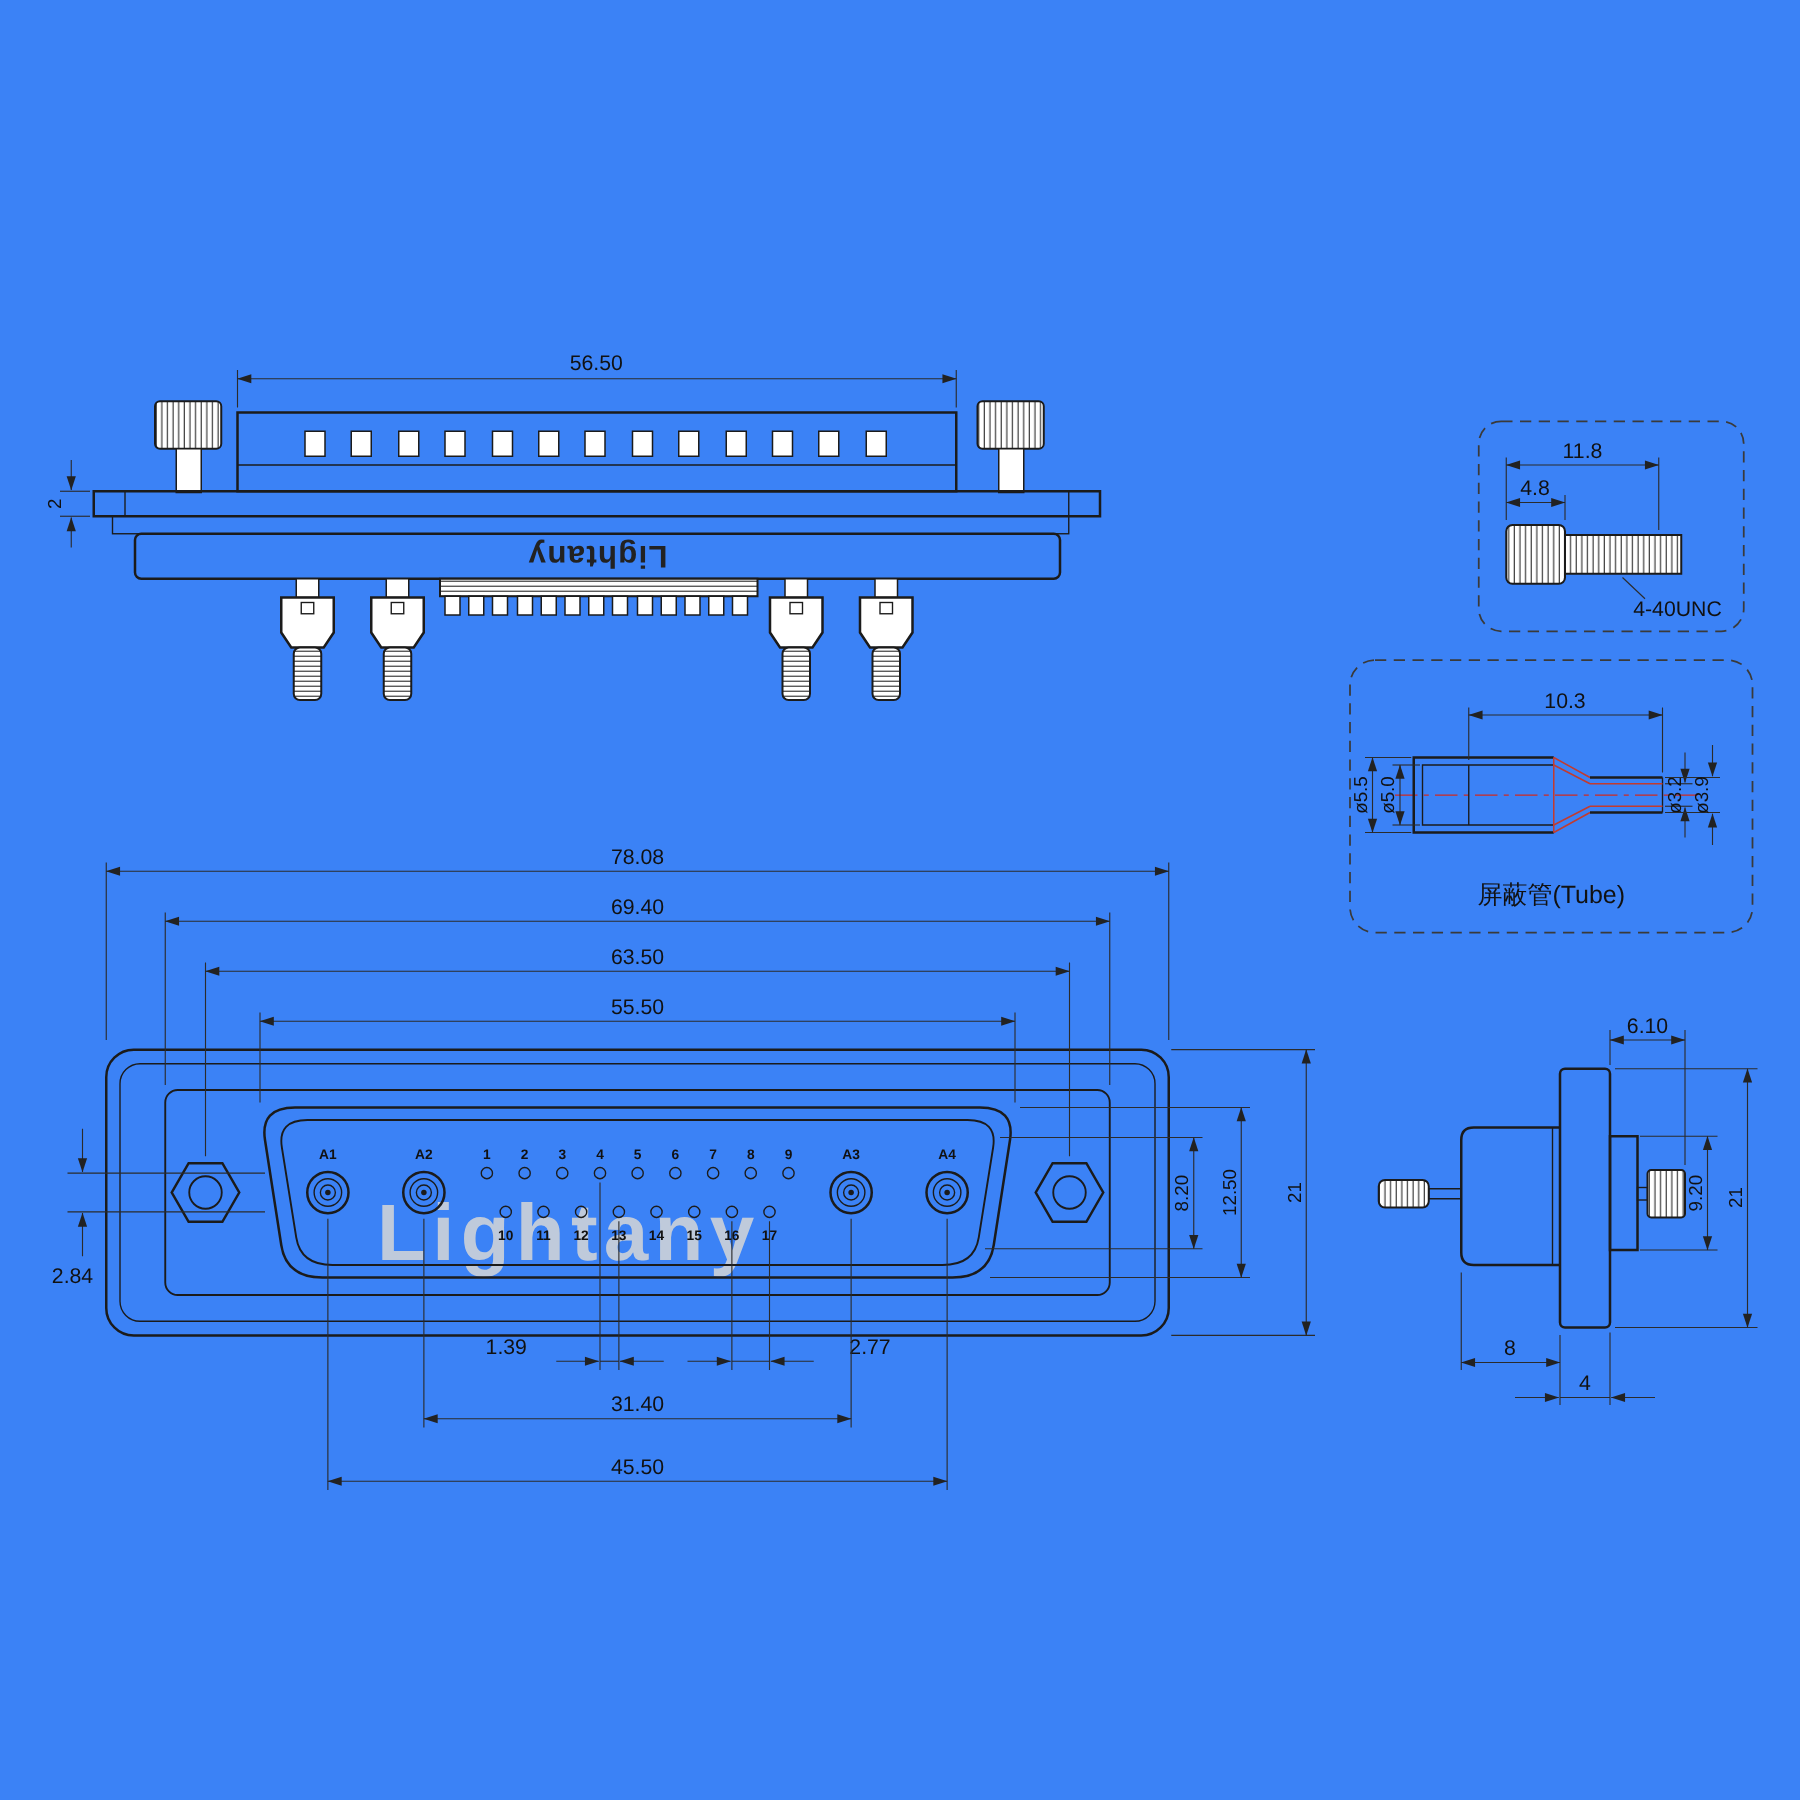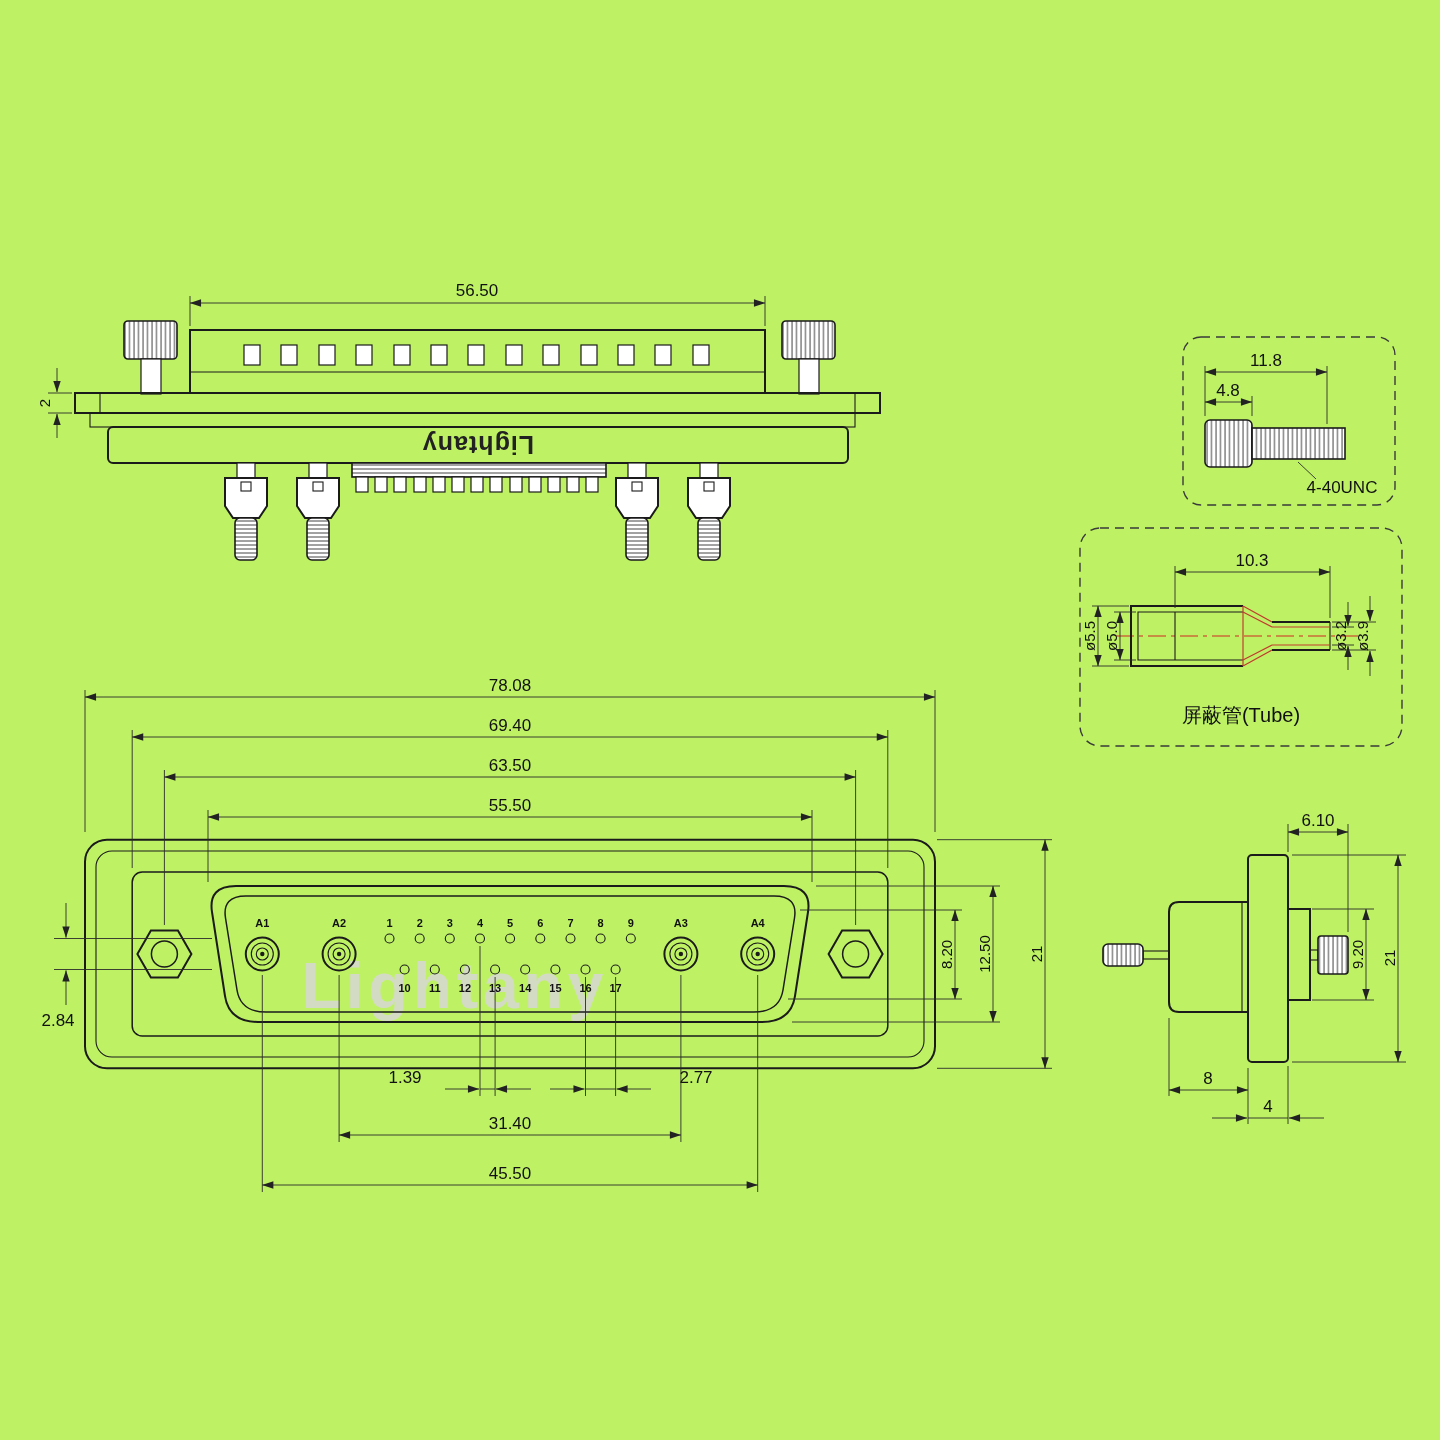--- a/index.html
+++ b/index.html
@@ -1,16 +1,16 @@
 <!DOCTYPE html>
 <html><head>
 <meta charset="utf-8">
 <style>
   html,body{margin:0;padding:0;background:#ffffff;}
-  .canvas{position:relative;width:1440px;height:1440px;background:#bef264;font-family:"Liberation Sans",sans-serif;overflow:hidden;}
+  .canvas{position:relative;width:1440px;height:1440px;background:#3b82f6;font-family:"Liberation Sans",sans-serif;overflow:hidden;}
   svg{display:block;}
   .o2{fill:none;stroke:#1b1b1b;stroke-width:2;}
   .o15{fill:none;stroke:#1b1b1b;stroke-width:1.5;}
   .o1{fill:none;stroke:#1b1b1b;stroke-width:1.1;}
   .fw{fill:#fff;stroke:#1b1b1b;stroke-width:2;}
   .fw1{fill:#fff;stroke:#1b1b1b;stroke-width:1.2;}
   .ext{stroke:#2b2b2b;stroke-width:0.9;fill:none;}
   .dim{stroke:#2b2b2b;stroke-width:0.9;fill:none;marker-start:url(#arr);marker-end:url(#arr);}
   .dime{stroke:#2b2b2b;stroke-width:0.9;fill:none;marker-end:url(#arr);}
   .dash{fill:none;stroke:#3a3a3a;stroke-width:1.4;stroke-dasharray:9 6;}

